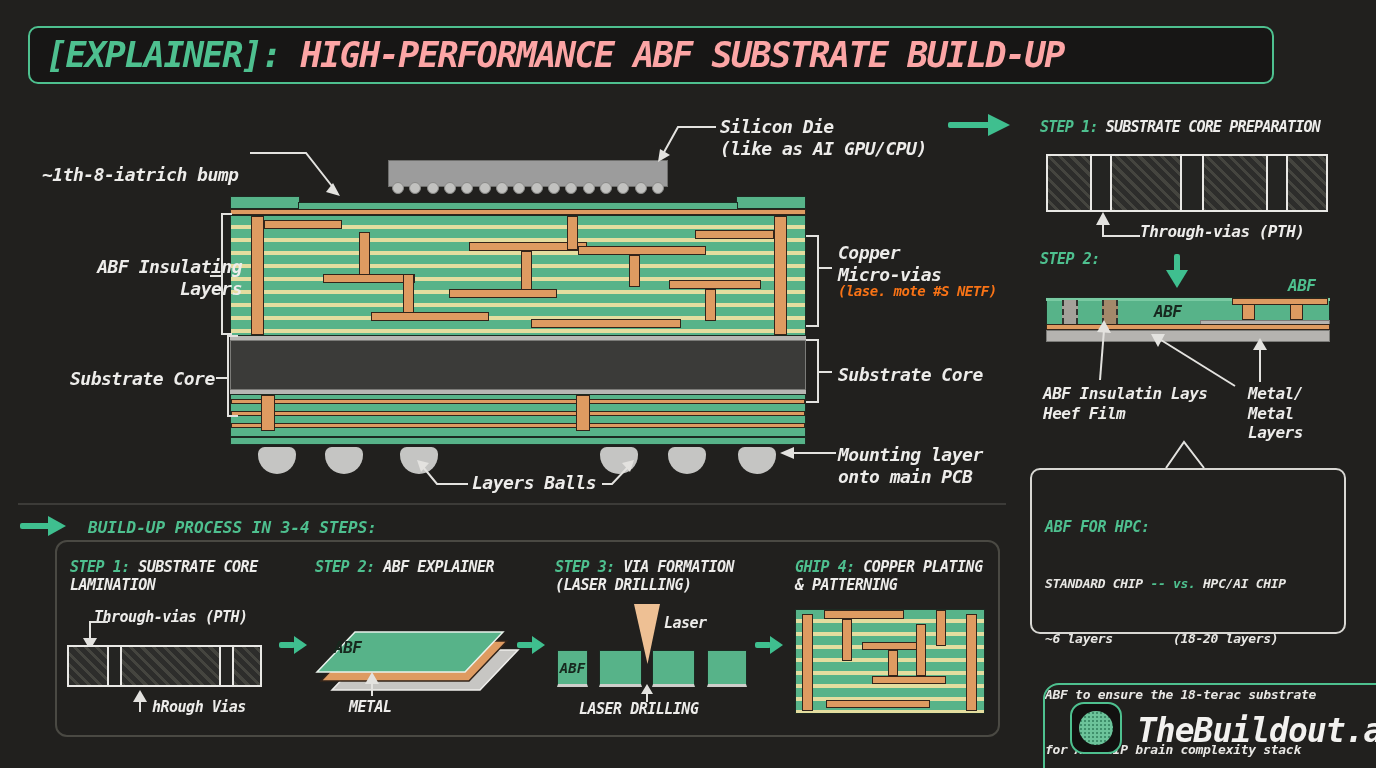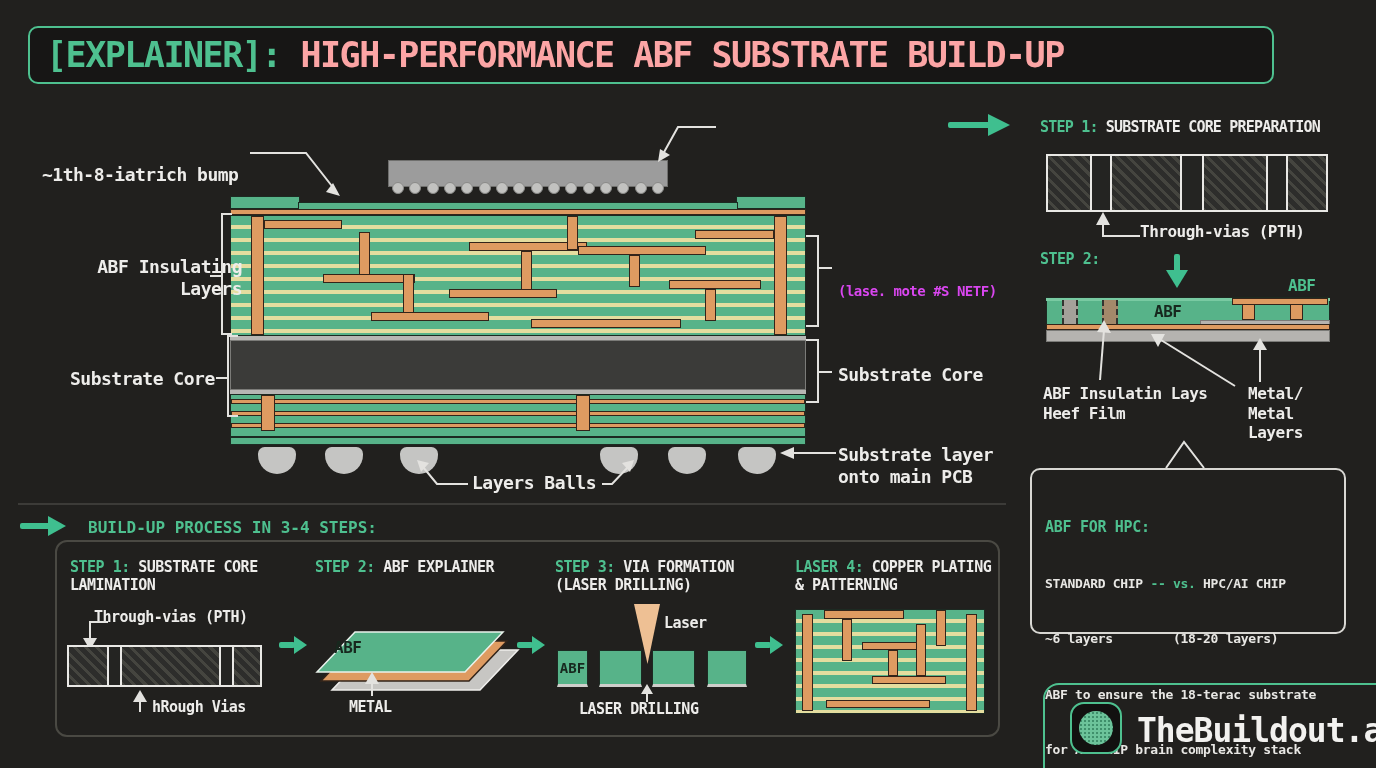--- a/index.html
+++ b/index.html
@@ -1,21 +1,21 @@
 <!DOCTYPE html>
 <html><head>
 <meta charset="utf-8">
 <style>
   *{box-sizing:border-box;margin:0;padding:0}
   body{margin:0;background:#141312}
   #canvas{position:relative;width:1376px;height:768px;background:#21201e;overflow:hidden;
-          font-family:"DejaVu Sans Mono","Liberation Mono",monospace;}
+          font-family:"DejaVu Sans Mono","Liberation Mono",monospace;font-style:italic;}
   .abs{position:absolute}
   .lbl{position:absolute;color:#edecea;font-weight:bold;font-size:18px;line-height:1.22;white-space:pre;letter-spacing:-0.5px}.s16{font-size:16px}.s15{font-size:15px}.s14{font-size:14px}
-  .green{color:#4ec08f}.dim{color:#d946ef}.darktx{color:#17281e}
+  .green{color:#4ec08f}.dim{color:#f97316}.darktx{color:#17281e}
   .rt{text-align:right}
   
   .title-box{position:absolute;left:28px;top:26px;width:1246px;height:58px;background:#171615;
      border:2px solid #4ec08f;border-radius:10px;display:flex;align-items:center;padding-left:16px}
   .title-box span{font-weight:bold;font-size:35px;letter-spacing:-1.5px;white-space:pre}
   
   .cu{position:absolute;background:#de9b61;border:1px solid #33241a}
   .greenfill{background:#57b389}
   .stripes{background:repeating-linear-gradient(180deg,#57b389 0 9px,#e4dd9f 9px 13px)}
   .hatch{background:repeating-linear-gradient(45deg,#2d2d2b 0 5px,#45453f 5px 8px);border:2px solid #e9e8e5}
@@ -114,46 +114,48 @@
   <div class="ball" style="left:600px;top:447px"></div>
   <div class="ball" style="left:668px;top:447px"></div>
   <div class="ball" style="left:738px;top:447px"></div>
 
   <div class="lbl" style="left:42px;top:142px"><br><span>~1th-8-iatrich bump</span></div>
   <svg class="conn" style="left:248px;top:144px" width="100" height="58">
       <path d="M2 9 H58 L87 46"></path>
       <polygon points="92,52 78,48 85,39"></polygon>
     </svg>
 
+  <div class="lbl" style="left:720px;top:116px"><span>Silicon Die</span><br><span>(like as AI GPU/CPU)</span></div>
   <svg class="conn" style="left:648px;top:118px" width="70" height="48">
       <path d="M68 9 H30 L15 36"></path>
       <polygon points="10,44 12,31 22,37"></polygon>
     </svg>
 
   <div class="lbl rt" style="left:30px;top:256px;width:212px"><span>ABF Insulating</span><br><span>Layers</span></div>
   <svg class="conn" style="left:208px;top:212px" width="26" height="124">
       <path d="M24 2 H14 V122 H24 M2 64 H14"></path>
     </svg>
 
   <div class="lbl" style="left:70px;top:368px">Substrate Core</div>
   <svg class="conn" style="left:214px;top:334px" width="26" height="84">
       <path d="M24 2 H14 V82 H24 M2 44 H14"></path>
     </svg>
 
+  <div class="lbl" style="left:838px;top:242px"><span>Copper</span><br><span>Micro-vias</span></div>
   <div class="lbl dim s14" style="left:838px;top:283px">(lase. mote #S NETF)</div>
   <svg class="conn" style="left:806px;top:234px" width="28" height="94">
       <path d="M0 2 H12 V92 H0 M12 34 H26"></path>
     </svg>
 
   <div class="lbl" style="left:838px;top:364px">Substrate Core</div>
   <svg class="conn" style="left:806px;top:338px" width="28" height="66">
       <path d="M0 2 H12 V64 H0 M12 34 H26"></path>
     </svg>
 
-  <div class="lbl" style="left:838px;top:444px"><span>Substrate layer</span><br><span>onto main PCB</span></div>
+  <div class="lbl" style="left:838px;top:444px"><span>Mounting layer</span><br><span>onto main PCB</span></div>
   <svg class="conn" style="left:780px;top:445px" width="58" height="16">
       <path d="M56 8 H12"></path>
       <polygon points="0,8 14,2 14,14"></polygon>
     </svg>
 
   <div class="lbl" style="left:472px;top:472px">Layers Balls</div>
   <svg class="conn" style="left:405px;top:450px" width="65" height="42">
       <path d="M63 34 H32 L18 17"></path>
       <polygon points="12,10 24,13 16,22"></polygon>
     </svg>
@@ -291,21 +293,21 @@
     <svg class="conn" style="left:582px;top:142px" width="16" height="20">
         <path d="M8 18 V8"></path>
         <polygon points="8,0 2,10 14,10"></polygon>
       </svg>
     <div class="lbl s15" style="left:522px;top:158px">LASER DRILLING</div>
     <svg class="ga" style="left:698px;top:92px" width="28" height="22">
         <rect x="0" y="8" width="16" height="6" rx="2"></rect>
         <polygon points="15,2 28,11 15,20"></polygon>
       </svg>
 
-    <div class="lbl s15" style="left:738px;top:16px"><span class="green">LASER 4:</span><span> COPPER PLATING</span><br><span>&amp; PATTERNING</span></div>
+    <div class="lbl s15" style="left:738px;top:16px"><span class="green">GHIP 4:</span><span> COPPER PLATING</span><br><span>&amp; PATTERNING</span></div>
     <div class="abs stripes" style="left:738px;top:67px;width:190px;height:105px;border:1px solid #1c2a22">
       <div class="cu" style="left:6px;top:4px;width:11px;height:97px"></div>
       <div class="cu" style="left:28px;top:0;width:80px;height:9px"></div>
       <div class="cu" style="left:46px;top:9px;width:10px;height:42px"></div>
       <div class="cu" style="left:66px;top:32px;width:62px;height:8px"></div>
       <div class="cu" style="left:92px;top:40px;width:10px;height:26px"></div>
       <div class="cu" style="left:120px;top:14px;width:10px;height:52px"></div>
       <div class="cu" style="left:76px;top:66px;width:74px;height:8px"></div>
       <div class="cu" style="left:140px;top:0;width:10px;height:36px"></div>
       <div class="cu" style="left:170px;top:4px;width:11px;height:97px"></div>

